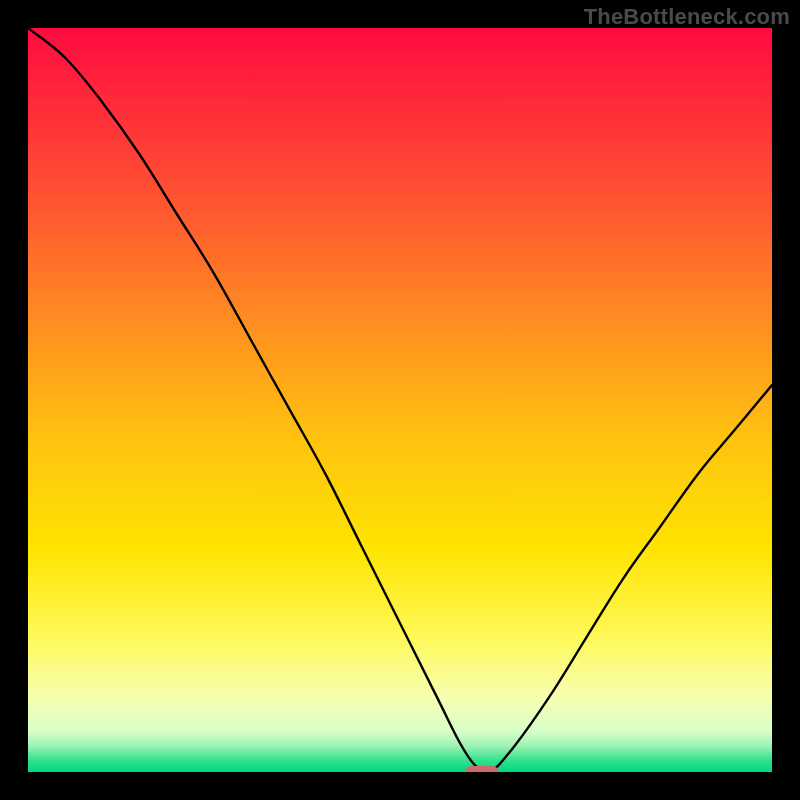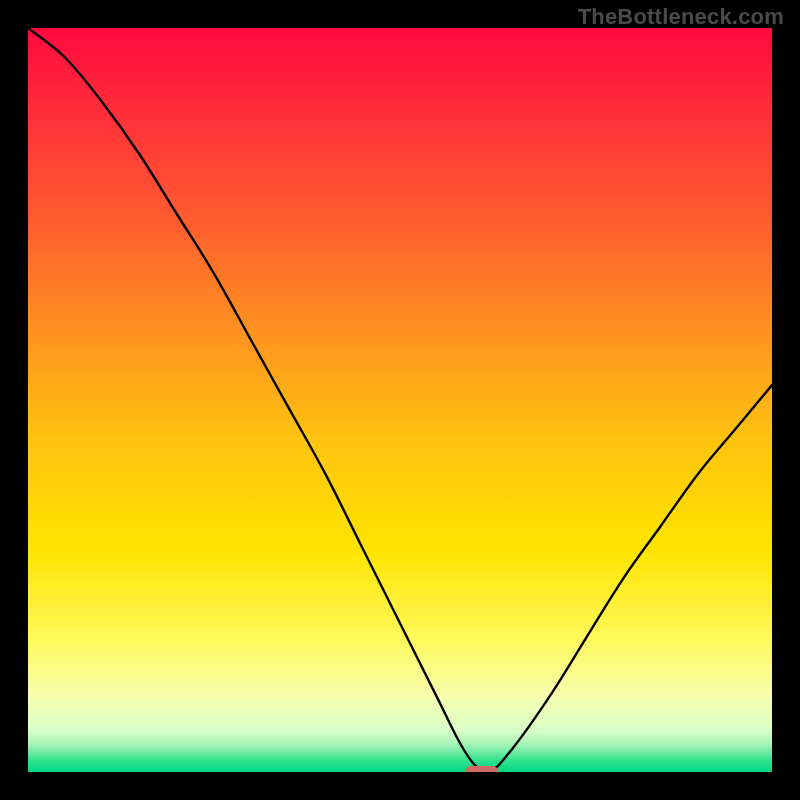--- a/index.html
+++ b/index.html
@@ -13,21 +13,21 @@
   }
   .frame {
     position: relative;
     width: 800px;
     height: 800px;
     background: #000;
   }
   .watermark {
     position: absolute;
     top: 4px;
-    right: 16px;
+    right: 10px;
     color: #4a4a4a;
     font-size: 22px;
     font-weight: bold;
     letter-spacing: 0.2px;
     z-index: 10;
   }
   .plot-wrap {
     position: absolute;
     left: 28px;
     top: 28px;

